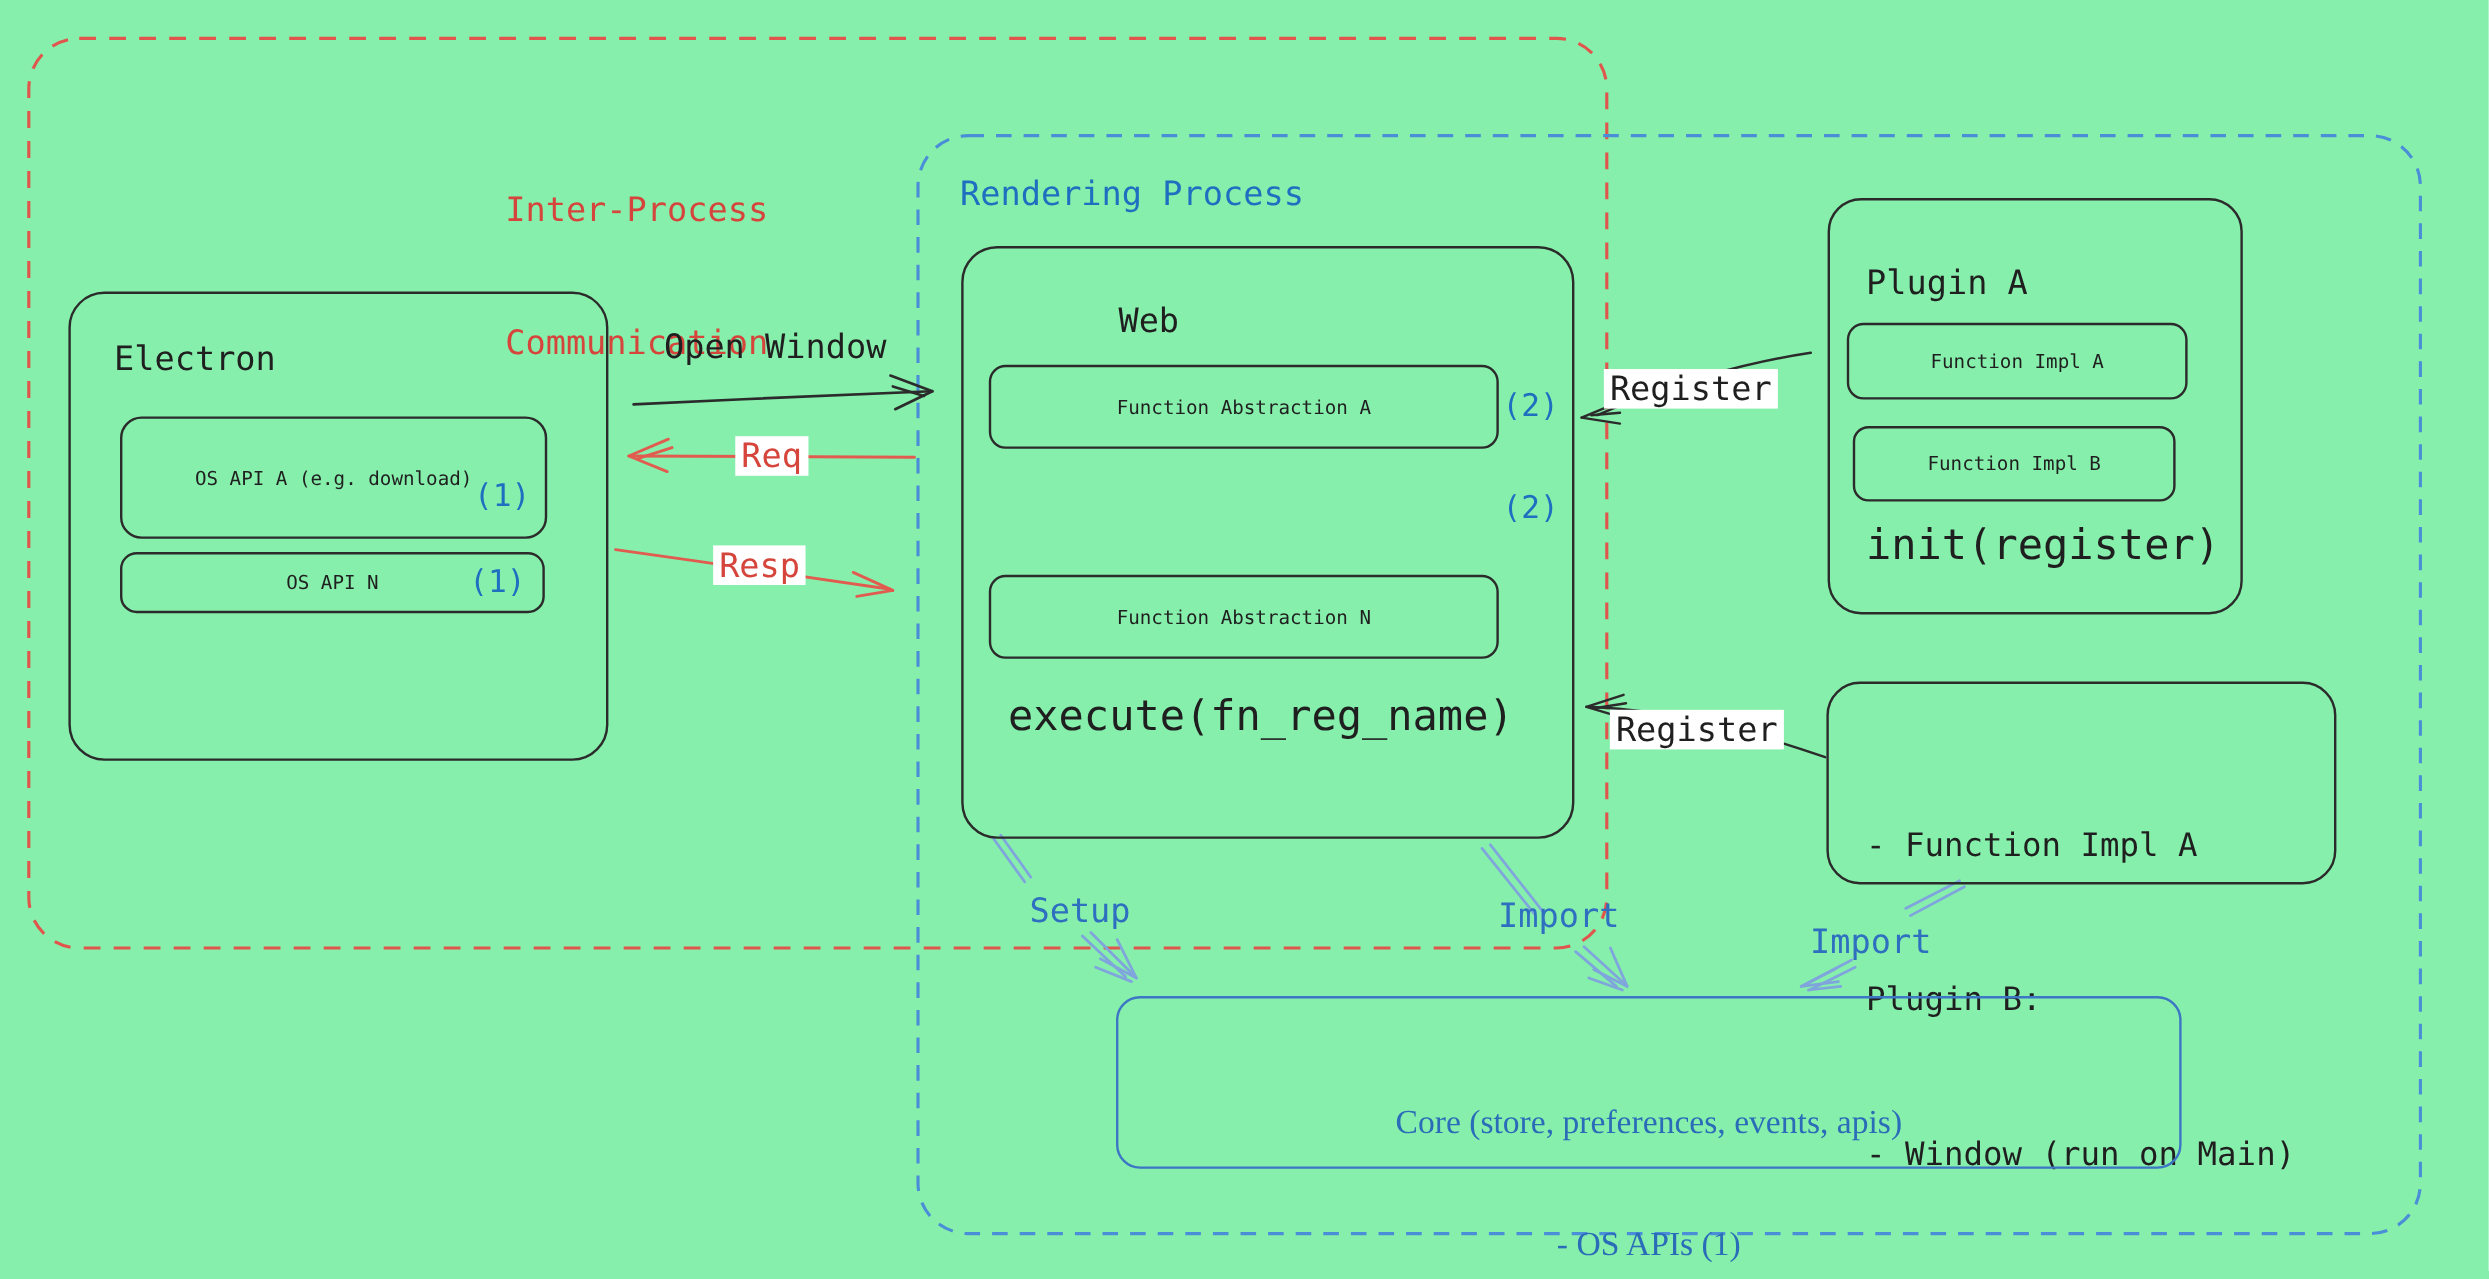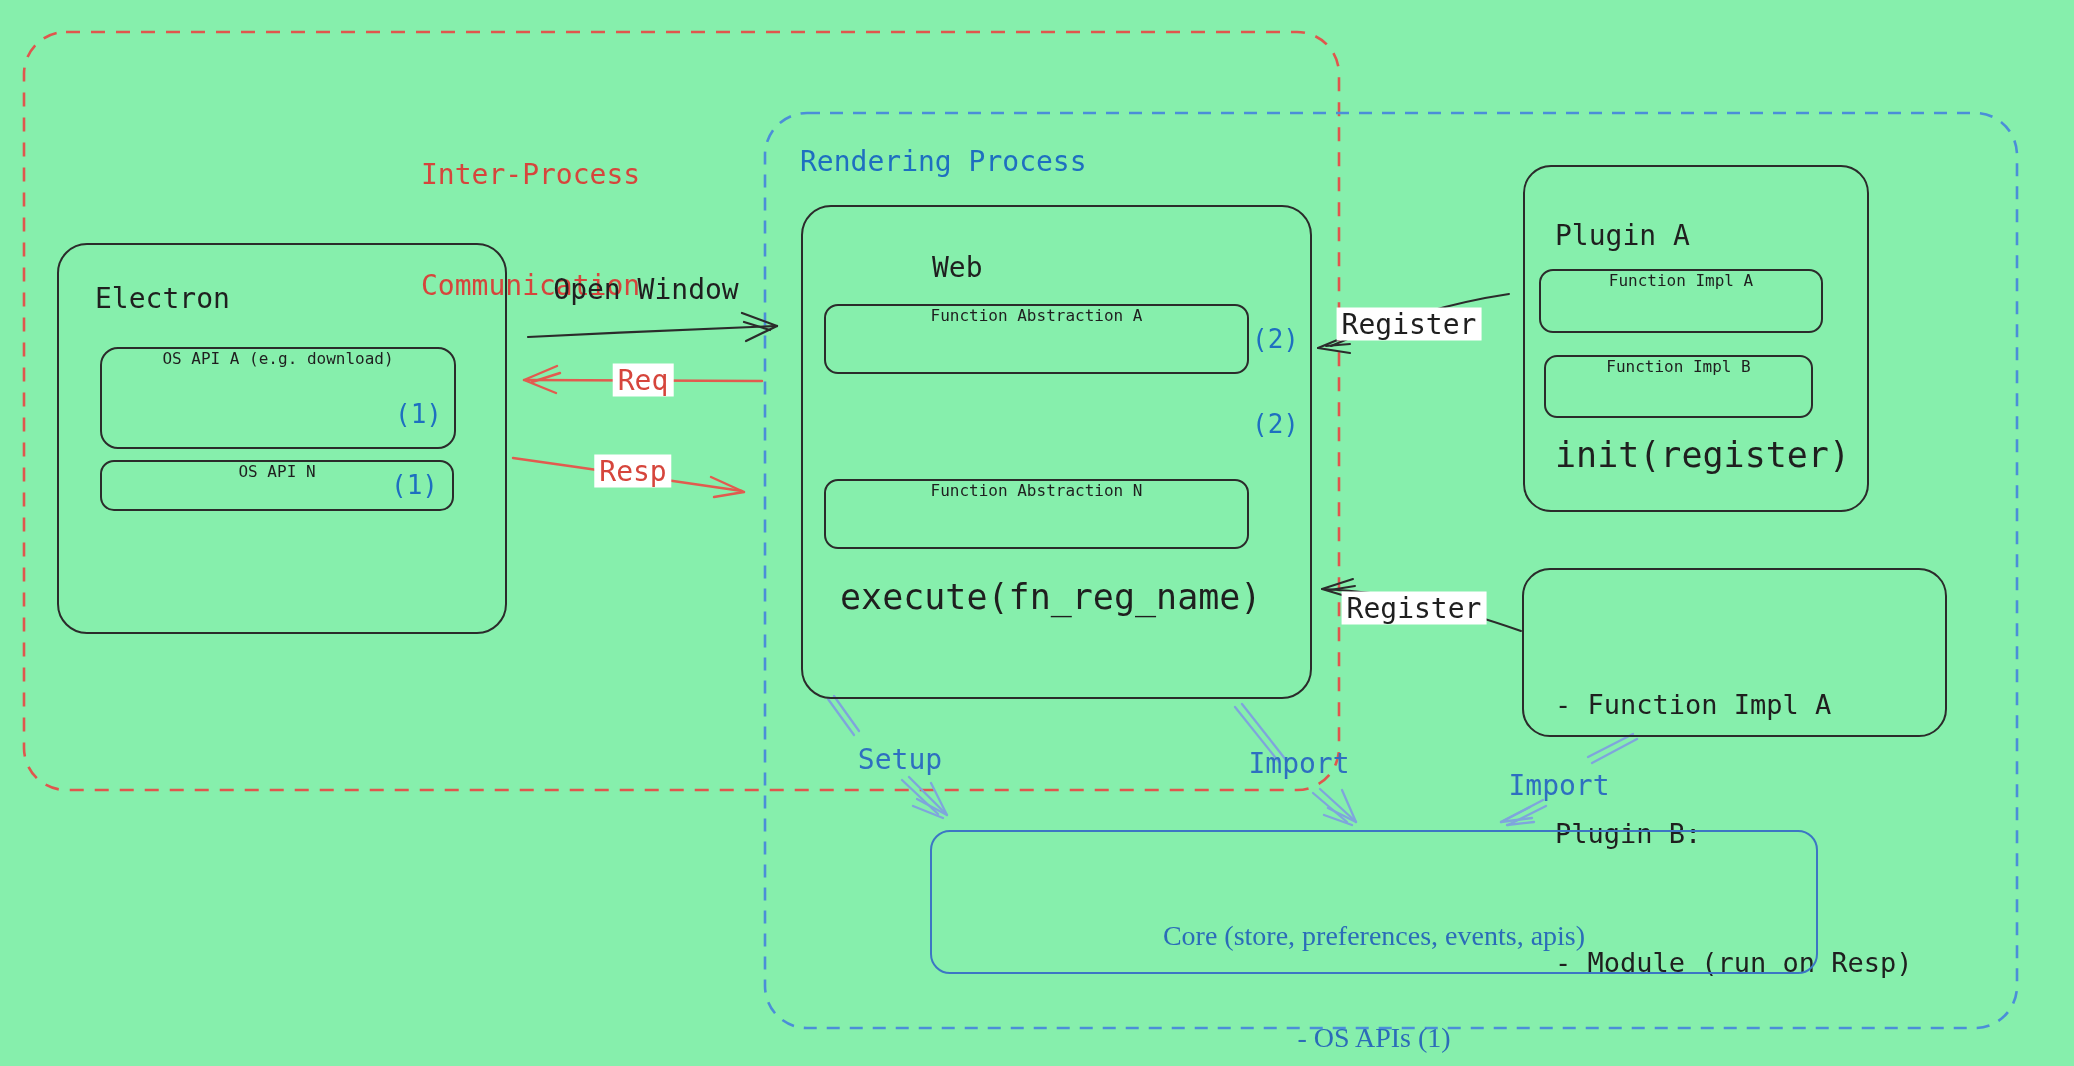--- a/index.html
+++ b/index.html
@@ -3,21 +3,21 @@
 <meta charset="utf-8">
 <style>
   html,body{margin:0;padding:0;background:#ffffff;}
   #stage{
     position:relative;width:2074px;height:1066px;background:#86efac;overflow:hidden;
     font-family:"DejaVu Sans Mono","Liberation Mono",monospace;color:#1f1f1f;
   }
   #arrow-layer{position:absolute;left:0;top:0;width:2074px;height:1066px;}
   .box{position:absolute;background:transparent;border:2.5px solid #2b2b2b;}
   .ibox{position:absolute;background:transparent;border:2.2px solid #2b2b2b;border-radius:16px;
-        display:flex;justify-content:center;text-align:center;}
+        display:flex;align-items:center;justify-content:center;text-align:center;}
   .txt{position:absolute;font-size:35px;line-height:31px;white-space:pre;}
   .lbl{position:absolute;transform:translate(-50%,-50%);font-size:28px;white-space:pre;}
   .badge{position:absolute;font-size:26px;color:#1e6fc0;white-space:pre;}
   .blue{color:#1e6fc0;}
   .wbg{background:#ffffff;padding:0 5px;}
   #ipc-label{left:421px;top:82px;font-size:28px;line-height:37px;color:#d6453c;}
 
   
   #electron-box{left:57px;top:243px;width:446px;height:387px;border-radius:30px;}
   #electron-title{left:36px;top:38px;font-size:28px;}
@@ -177,21 +177,21 @@
     <div id="impl-b-box" class="ibox">
       <span>Function Impl B</span>
     </div>
     <span id="plugin-a-footer" class="txt">init(register)</span>
   </div>
 
   <div id="plugin-b-box" class="box">
     <div id="plugin-b-text" class="txt">
       <span style="display:block">- Function Impl A</span>
       <span style="display:block">Plugin B:</span>
-      <span style="display:block">- Module (run on Resp)</span>
+      <span style="display:block">- Window (run on Main)</span>
     </div>
   </div>
 
   <div id="core-box" class="box">
     <div id="core-text" class="txt">
       <span style="display:block">Core (store, preferences, events, apis)</span>
       <span style="display:block">- OS APIs (1)</span>
       
     </div>
   </div>

